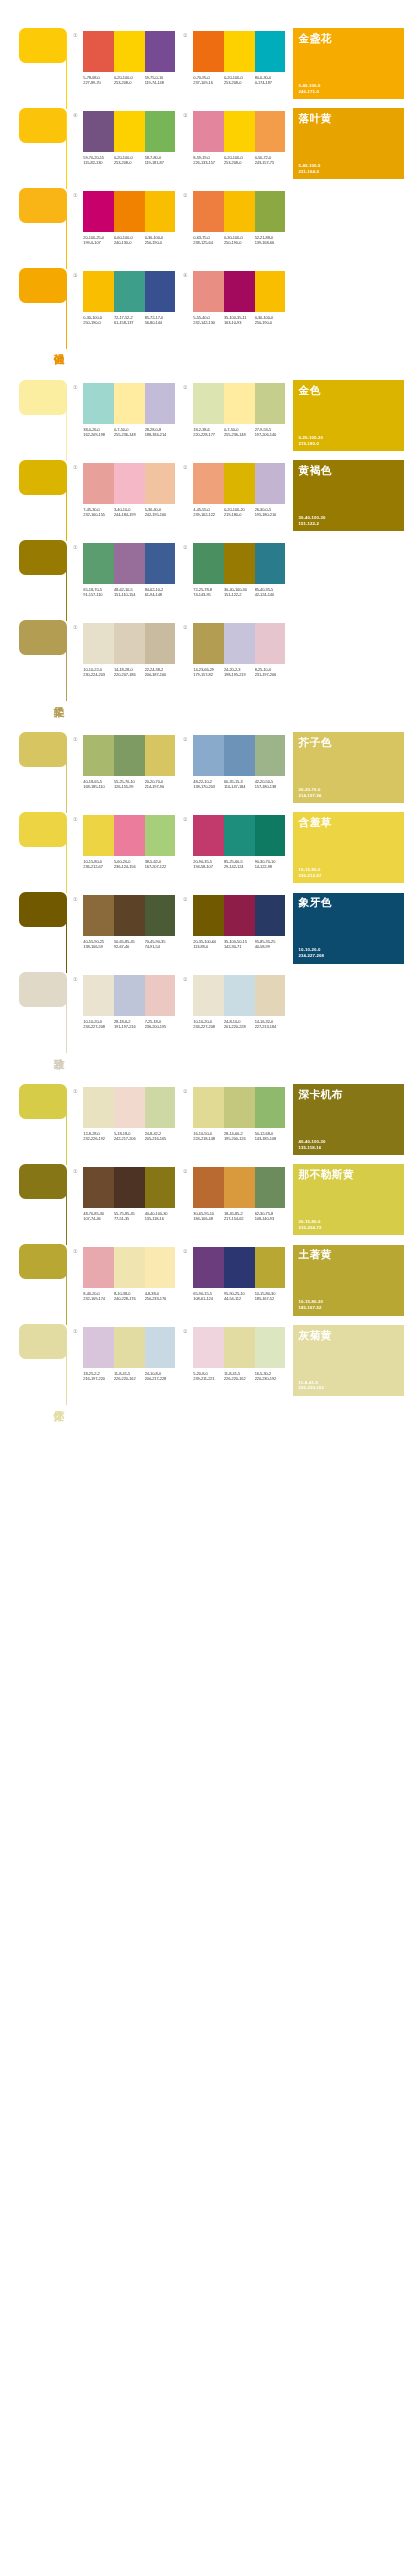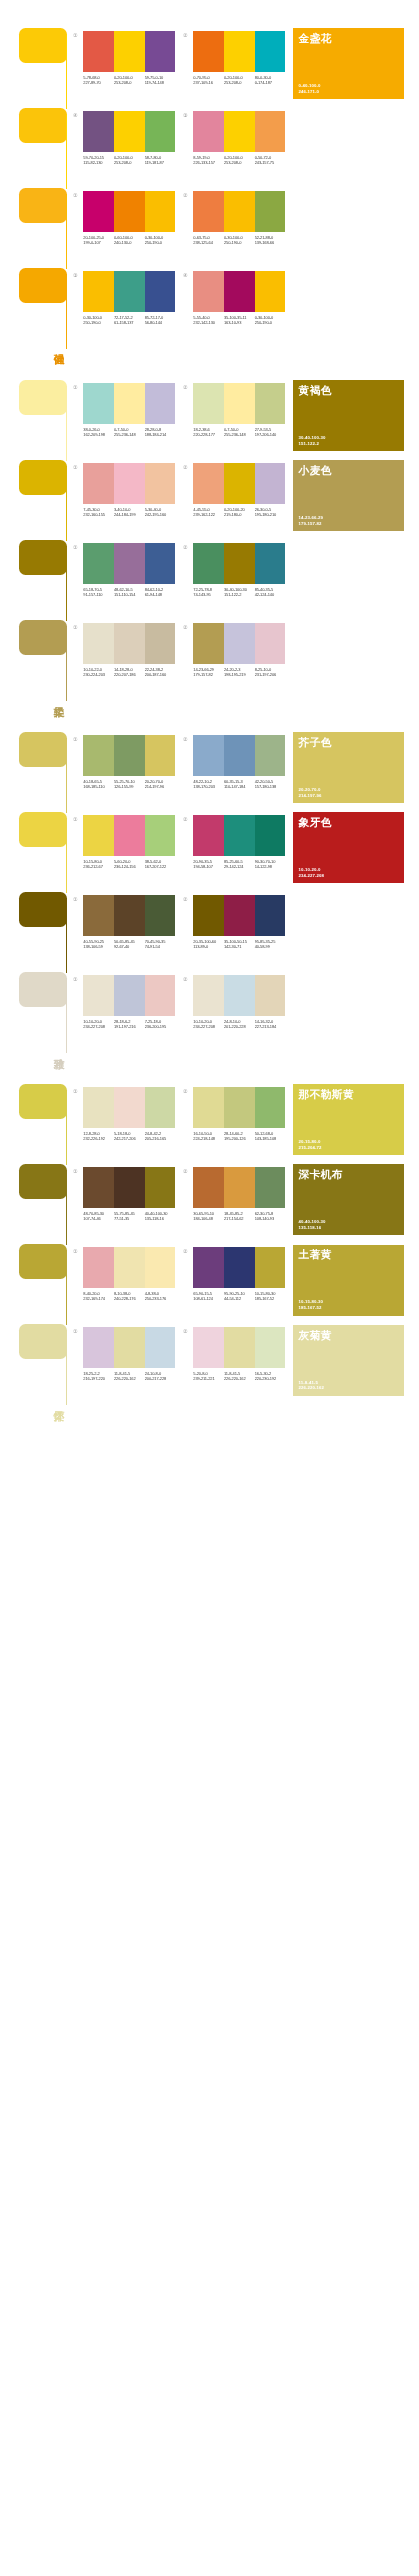--- a/index.html
+++ b/index.html
@@ -374,20 +374,27 @@
         </div>
       </div>
       <div class="main-col">
         <div class="main-card" style="background: rgb(246, 171, 0);">
           <div class="main-name">金盏花</div>
           <div class="main-codes">
             <span>0-40-100-0</span>
             <span>246-171-0</span>
           </div>
         </div>
+        <div class="main-card" style="background: rgb(231, 164, 0);">
+          <div class="main-name">落叶黄</div>
+          <div class="main-codes">
+            <span>5-40-100-5</span>
+            <span>231-164-0</span>
+          </div>
+        </div>
       </div>
     </div>
     <div class="section">
       <div class="mood-col">
         <div class="mood-row">
           <div class="mood-chip" style="background: rgb(251, 238, 160);"></div>
           <div class="mood-rule" style="background: rgb(250, 237, 162);"></div>
           <div class="mood-text" style="color: rgb(242, 233, 168);">朴质</div>
         </div>
         <div class="mood-row">
@@ -602,32 +609,32 @@
                 <div class="code">
                   <div>8-25-10-0</div>
                   <div>231-197-206</div>
                 </div>
               </div>
             </div>
           </div>
         </div>
       </div>
       <div class="main-col">
+        <div class="main-card" style="background: rgb(219, 180, 0);">
+          <div class="main-name">金色</div>
+          <div class="main-codes">
+            <span>0-20-100-20</span>
+            <span>219-180-0</span>
+          </div>
+        </div>
         <div class="main-card" style="background: rgb(151, 122, 2);">
           <div class="main-name">黄褐色</div>
           <div class="main-codes">
             <span>30-40-100-30</span>
             <span>151-122-2</span>
-          </div>
-        </div>
-        <div class="main-card" style="background: rgb(179, 157, 82);">
-          <div class="main-name">小麦色</div>
-          <div class="main-codes">
-            <span>14-23-66-29</span>
-            <span>179-157-82</span>
           </div>
         </div>
       </div>
     </div>
     <div class="section">
       <div class="mood-col">
         <div class="mood-row">
           <div class="mood-chip" style="background: rgb(214, 197, 96);"></div>
           <div class="mood-rule" style="background: rgb(214, 197, 96);"></div>
           <div class="mood-text" style="color: rgb(214, 197, 96);">天然</div>
@@ -851,21 +858,28 @@
         </div>
       </div>
       <div class="main-col">
         <div class="main-card" style="background: rgb(214, 197, 96);">
           <div class="main-name">芥子色</div>
           <div class="main-codes">
             <span>20-20-70-0</span>
             <span>214-197-96</span>
           </div>
         </div>
-        <div class="main-card" style="background: #b91c1c;">
+        <div class="main-card" style="background: rgb(236, 212, 67);">
+          <div class="main-name">含羞草</div>
+          <div class="main-codes">
+            <span>10-15-80-0</span>
+            <span>236-212-67</span>
+          </div>
+        </div>
+        <div class="main-card" style="background: #0c4a6e;">
           <div class="main-name">象牙色</div>
           <div class="main-codes">
             <span>10-10-20-0</span>
             <span>234-227-208</span>
           </div>
         </div>
       </div>
     </div>
     <div class="section">
       <div class="mood-col">
@@ -1086,32 +1100,32 @@
                 <div class="code">
                   <div>16-5-30-2</div>
                   <div>220-230-192</div>
                 </div>
               </div>
             </div>
           </div>
         </div>
       </div>
       <div class="main-col">
+        <div class="main-card" style="background: rgb(135, 118, 22);">
+          <div class="main-name">深卡机布</div>
+          <div class="main-codes">
+            <span>40-40-100-30</span>
+            <span>135-118-16</span>
+          </div>
+        </div>
         <div class="main-card" style="background: rgb(215, 204, 72);">
           <div class="main-name">那不勒斯黄</div>
           <div class="main-codes">
             <span>20-15-80-0</span>
             <span>215-204-72</span>
-          </div>
-        </div>
-        <div class="main-card" style="background: rgb(135, 118, 22);">
-          <div class="main-name">深卡机布</div>
-          <div class="main-codes">
-            <span>40-40-100-30</span>
-            <span>135-118-16</span>
           </div>
         </div>
         <div class="main-card" style="background: rgb(185, 167, 52);">
           <div class="main-name">土著黄</div>
           <div class="main-codes">
             <span>10-15-80-30</span>
             <span>185-167-52</span>
           </div>
         </div>
         <div class="main-card" style="background: rgb(226, 220, 162);">

